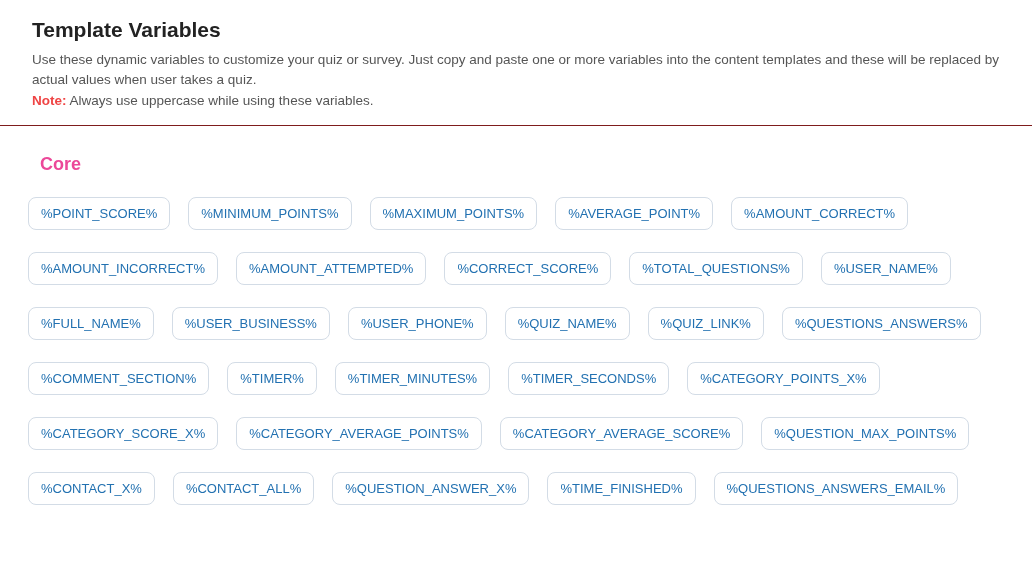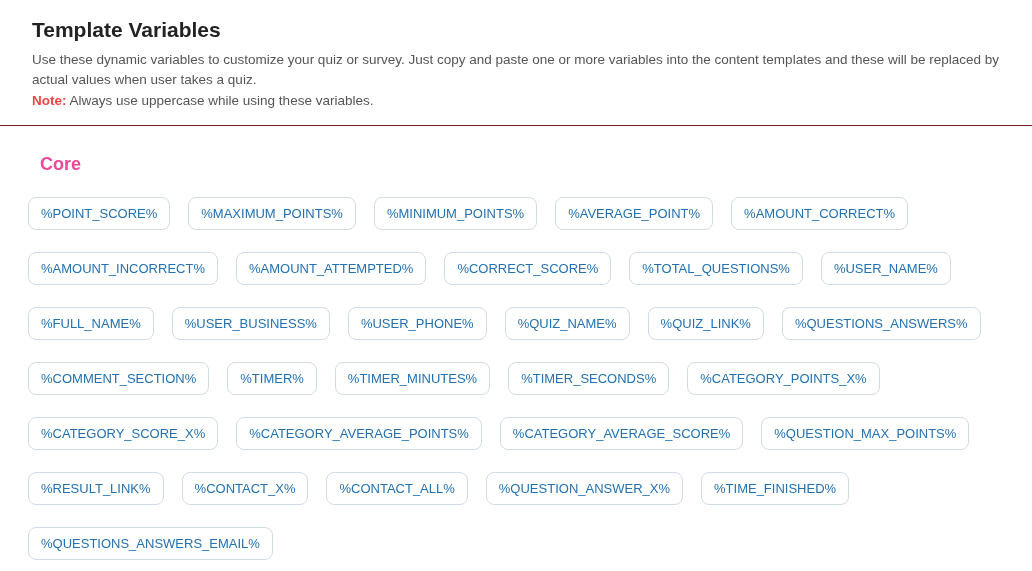--- a/index.html
+++ b/index.html
@@ -66,22 +66,22 @@
   <p class="description">
     <span>Use these dynamic variables to customize your quiz or survey. Just copy and paste one or more variables into the content templates and these will be replaced by actual values when user takes a quiz.</span><br>
     <strong>Note:</strong><span> Always use uppercase while using these variables.</span>
   </p>
 </div>
 
 <div class="content-section">
   <h2 class="section-heading">Core</h2>
   <div class="tags-container" id="tags-container">
       <span class="var-tag">%POINT_SCORE%</span>
+      <span class="var-tag">%MINIMUM_POINTS%</span>
       <span class="var-tag">%MAXIMUM_POINTS%</span>
-      <span class="var-tag">%MINIMUM_POINTS%</span>
       <span class="var-tag">%AVERAGE_POINT%</span>
       <span class="var-tag">%AMOUNT_CORRECT%</span>
       <span class="var-tag">%AMOUNT_INCORRECT%</span>
       <span class="var-tag">%AMOUNT_ATTEMPTED%</span>
       <span class="var-tag">%CORRECT_SCORE%</span>
       <span class="var-tag">%TOTAL_QUESTIONS%</span>
       <span class="var-tag">%USER_NAME%</span>
       <span class="var-tag">%FULL_NAME%</span>
       <span class="var-tag">%USER_BUSINESS%</span>
       <span class="var-tag">%USER_PHONE%</span>
@@ -90,20 +90,19 @@
       <span class="var-tag">%QUESTIONS_ANSWERS%</span>
       <span class="var-tag">%COMMENT_SECTION%</span>
       <span class="var-tag">%TIMER%</span>
       <span class="var-tag">%TIMER_MINUTES%</span>
       <span class="var-tag">%TIMER_SECONDS%</span>
       <span class="var-tag">%CATEGORY_POINTS_X%</span>
       <span class="var-tag">%CATEGORY_SCORE_X%</span>
       <span class="var-tag">%CATEGORY_AVERAGE_POINTS%</span>
       <span class="var-tag">%CATEGORY_AVERAGE_SCORE%</span>
       <span class="var-tag">%QUESTION_MAX_POINTS%</span>
-      <span class="var-tag">%RESULT_LINK%</span>
       <span class="var-tag">%CONTACT_X%</span>
       <span class="var-tag">%CONTACT_ALL%</span>
       <span class="var-tag">%QUESTION_ANSWER_X%</span>
       <span class="var-tag">%TIME_FINISHED%</span>
       <span class="var-tag">%QUESTIONS_ANSWERS_EMAIL%</span>
     </div>
 </div>
 
 </body></html>

